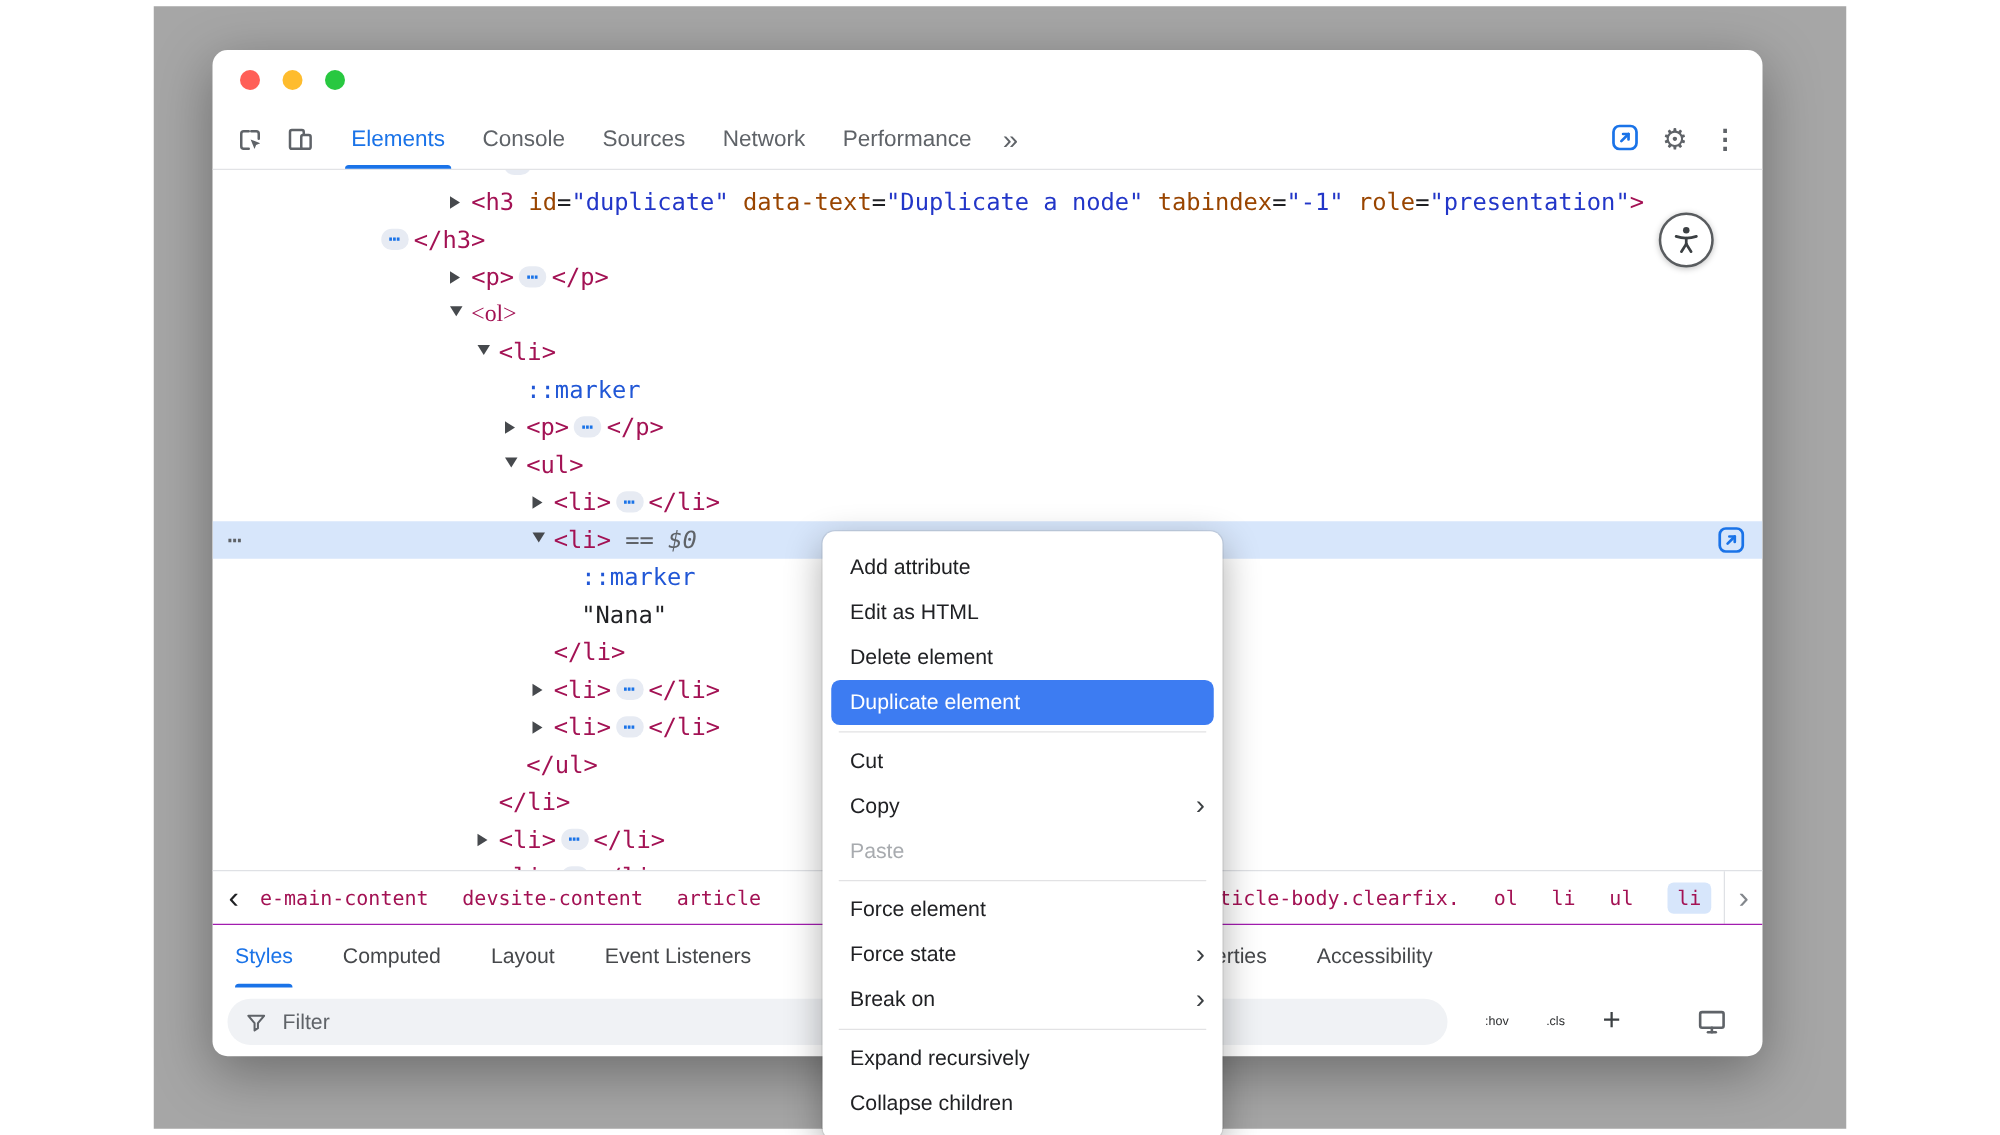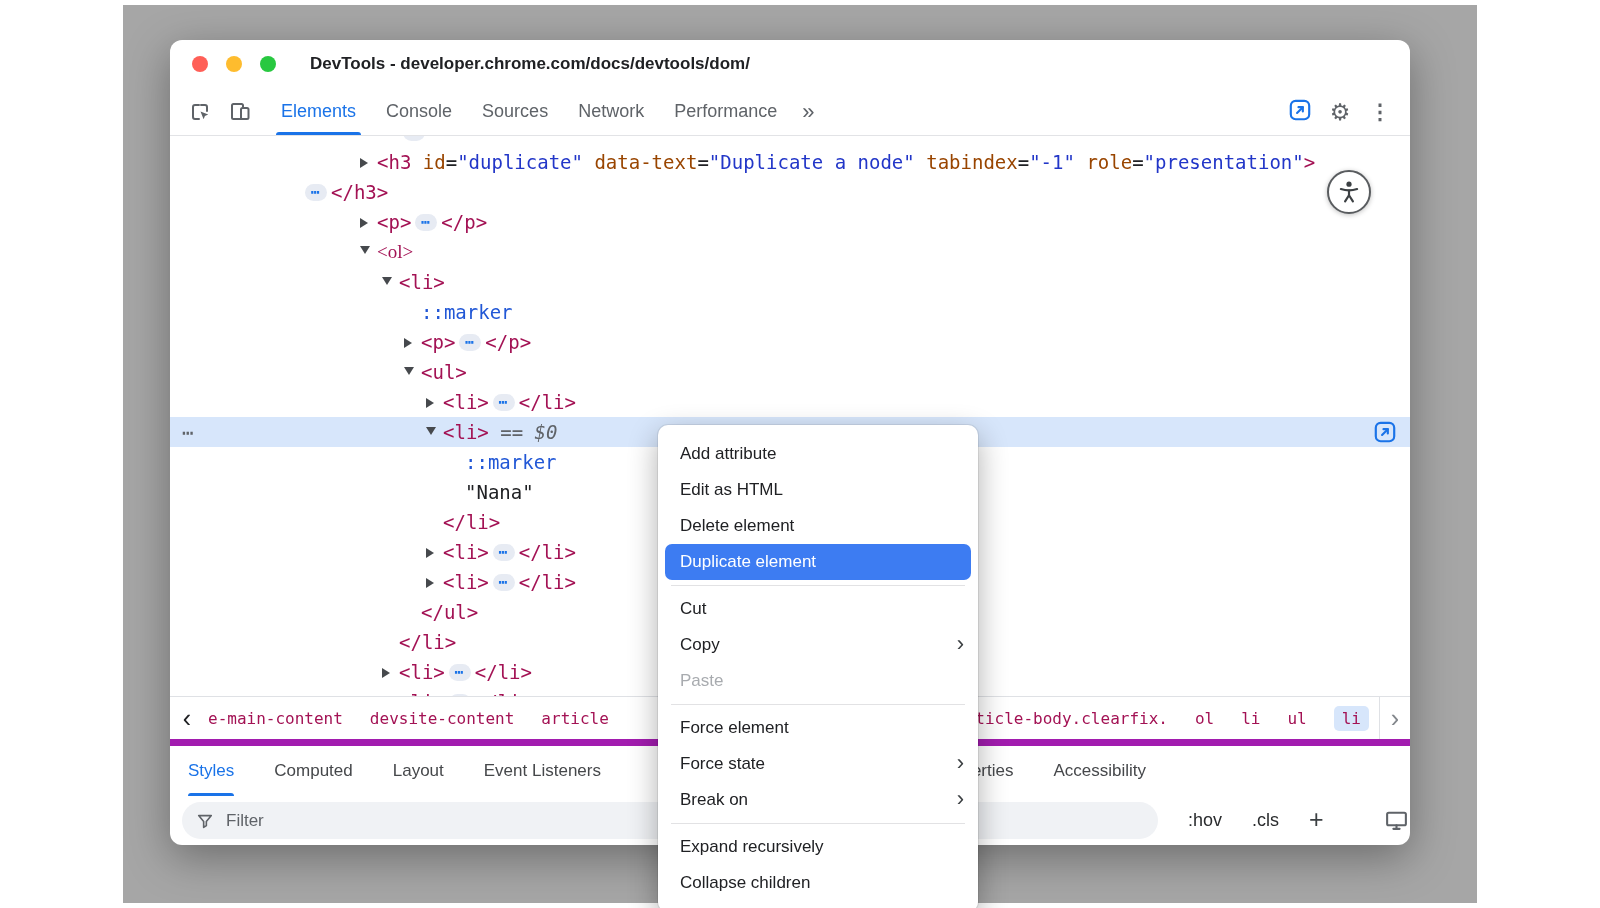--- a/index.html
+++ b/index.html
@@ -53,31 +53,31 @@
   
   .crumbs{height:42px;flex:none;border-top:1px solid #dfe1e5;display:flex;align-items:stretch;font-family:"DejaVu Sans Mono",monospace;font-size:16px;color:var(--tag,#a31254);}
   .crumb-arrow{display:flex;align-items:center;justify-content:center;flex:none;font-family:"Liberation Sans",sans-serif;}
   .crumb-arrow.left{width:34px;font-size:25px;color:#202124;}
   .crumb-arrow.right{width:30px;border-left:1px solid #dfe1e5;font-size:25px;color:#83878c;}
   .crumb-list{flex:1;display:flex;align-items:center;gap:27px;padding:0 10px 0 4px;overflow:hidden;}
   .crumb{white-space:nowrap;}
   .crumb.selected{background:var(--selection-bg,#d7e6fb);padding:3px 8px;border-radius:5px;}
   .crumb-spacer{flex:1;}
   
-  .bottom-tabs{height:50px;flex:none;border-top:7px solid #a21caf;display:flex;align-items:center;padding-left:18px;gap:40px;font-size:17px;color:#46484b;}
+  .bottom-tabs{height:50px;flex:none;border-top:1px solid #a21caf;display:flex;align-items:center;padding-left:18px;gap:40px;font-size:17px;color:#46484b;}
   .bottom-tab{position:relative;line-height:49px;height:50px;white-space:nowrap;}
   .bottom-tab.selected{color:var(--accent,#1a73e8);font-weight:500;}
   .bottom-tab.selected::after{content:"";position:absolute;left:0;right:0;bottom:0;height:3px;background:var(--accent,#1a73e8);border-radius:3px 3px 0 0;}
   .bt-spacer{width:255px;flex:none;}
   
   .styles-toolbar{height:58px;flex:1;display:flex;align-items:center;padding:0 12px;gap:30px;}
   .filter-pill{width:948px;height:37px;background:#f0f2f5;border-radius:19px;display:flex;align-items:center;padding:0 14px;gap:10px;flex:none;}
   .filter-pill input{border:none;background:transparent;outline:none;font-size:17px;color:#202124;width:100%;font-family:"Liberation Sans",sans-serif;}
   .filter-pill input::placeholder{color:#5f6368;}
-  .tool-text{font-size:18px;font-weight:500;color:#2a2c2e;white-space:nowrap;}
+  .tool-text{font-size:10px;font-weight:500;color:#2a2c2e;white-space:nowrap;}
   .tool-plus{font-size:25px;color:#3c4043;margin-top:-3px;}
   .v-divider{width:1px;height:26px;background:#dadce0;margin-left:auto;}
   .icon-btn{width:36px;height:36px;border:none;background:transparent;display:flex;align-items:center;justify-content:center;padding:0;}
   
   .context-menu{
     position:absolute;left:658px;top:425px;width:320px;z-index:60;
     background:#fff;border-radius:10px;padding:11px 0;
     box-shadow:0 0 0 1px rgba(0,0,0,.07),0 10px 30px rgba(0,0,0,.32);
     font-size:17px;color:#202124;
   }
@@ -97,21 +97,20 @@
 <body>
 
 <div class="backdrop"></div>
 
 <div class="window">
 
   <div class="titlebar">
     <span class="dot red"></span>
     <span class="dot yellow"></span>
     <span class="dot green"></span>
-    <div class="title">DevTools - developer.chrome.com/docs/devtools/dom/</div>
   </div>
 
   <div class="toolbar">
     <button class="tb-btn">
       <svg width="24" height="24" viewBox="0 0 24 24" fill="none" stroke="#5f6368" stroke-width="2" stroke-linecap="round" stroke-linejoin="round">
         <path d="M11 5 H7 a2 2 0 0 0 -2 2 v10 a2 2 0 0 0 2 2 h4"></path>
         <path d="M13 5 h4 a2 2 0 0 1 2 2 v4"></path>
         <path d="M12.5 11.5 L20.2 14.6 l-3.3 1.3 L15.6 19.2 Z" fill="#5f6368" stroke="none"></path>
       </svg>
     </button>

